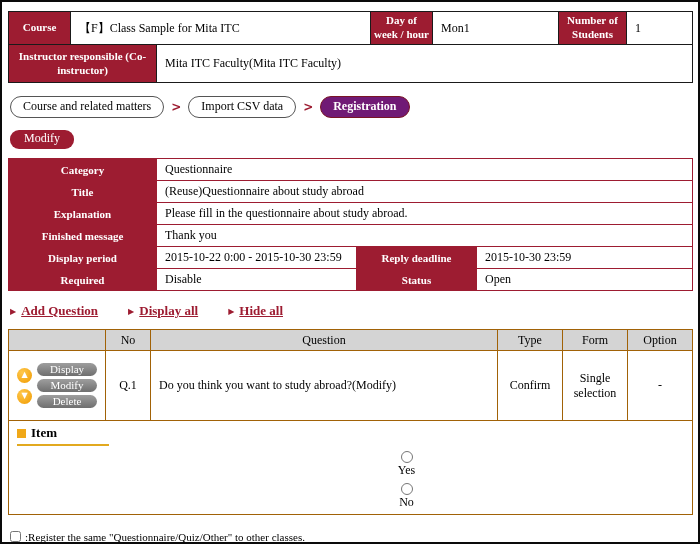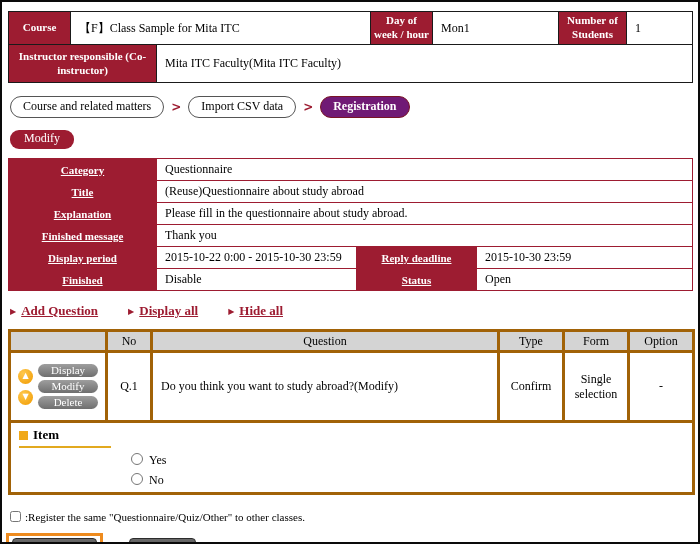--- a/index.html
+++ b/index.html
@@ -31,48 +31,48 @@
   .pill.active { background: #701a75; color: #fff; border-color: #7a1426; font-weight: bold; }
   .sep { color: #9d1c31; font-weight: bold; font-size: 12px; }
 
   
   .modify-btn { display: inline-block; margin: 12px 0 0 2px; background: #9d1c31; color: #fff; font-size: 12px; border-radius: 9px; padding: 1px 14px 3px; cursor: pointer; }
 
   
   .details-tbl { margin-top: 9px; }
   .details-tbl td { border: 1px solid #9d1c31; }
   .details-tbl tr { height: 22px; }
-  .dl { background: #9d1c31; color: #fff; font-weight: bold; text-align: center; font-size: 11px; padding: 1px 2px; text-decoration: underline; }
+  .dl { background: #9d1c31; color: #fff; font-weight: bold; text-align: center; font-size: 11px; padding: 1px 2px; }
   .dv { font-size: 12px; padding: 1px 8px; background: #fff; }
 
   
   .actions { margin: 12px 0 0 2px; display: flex; gap: 30px; align-items: center; }
   .action-link { color: #9d1c31; font-weight: bold; font-size: 13px; display: inline-flex; align-items: center; gap: 5px; cursor: pointer; }
   .action-link .lnk { text-decoration: underline; }
   .tri { font-size: 8px; }
 
   
   .q-tbl { margin-top: 10px; }
-  .q-tbl th, .q-tbl td { border: 3px solid #a16207; }
+  .q-tbl th, .q-tbl td { border: 1px solid #a16207; }
   .q-tbl th { background: #d4d4d4; font-weight: normal; font-size: 12px; height: 21px; padding: 1px 2px; }
   .qrow { height: 70px; }
   .c { text-align: center; font-size: 12px; padding: 1px 3px; }
   .ql { font-size: 12px; padding: 2px 8px; text-align: left; }
   .ctl { display: flex; align-items: center; justify-content: center; gap: 5px; }
   .arrows { display: flex; flex-direction: column; gap: 6px; }
   .arrow-btn { width: 15px; height: 15px; border-radius: 50%; background: radial-gradient(circle at 35% 30%, #ffc84d, #f09a00); color: #fff; display: flex; align-items: center; justify-content: center; cursor: pointer; }
   .arrow-btn span { font-size: 8px; line-height: 1; }
   .gray-btns { display: flex; flex-direction: column; gap: 3px; }
   .gray-btn { width: 60px; background: linear-gradient(#9e9e9e, #6f6f6f); color: #fff; border-radius: 8px; font-size: 11px; text-align: center; padding: 0 0 1px; cursor: pointer; }
 
   
   .item-cell { height: 62px; vertical-align: top; padding: 4px 8px; }
   .item-head { display: flex; align-items: center; gap: 5px; width: 92px; border-bottom: 2px solid #e2a91f; padding-bottom: 3px; font-weight: bold; font-size: 13px; }
   .item-square { width: 9px; height: 9px; background: #f0a818; display: inline-block; }
-  .radio-row { margin: 5px 0 0 112px; display: flex; align-items: flex-start; gap: 6px; font-size: 12px; }
+  .radio-row { margin: 5px 0 0 112px; display: flex; align-items: center; font-size: 12px; flex-direction: column; }
   input[type="radio"] { width: 12px; height: 12px; margin: 0; }
 
   
   .register-note { margin: 16px 0 0 2px; font-size: 11px; display: flex; gap: 3px; }
   input[type="checkbox"] { width: 11px; height: 11px; margin: 0 1px 0 0; }
 
   
   .bottom { margin-top: 10px; display: flex; align-items: center; gap: 26px; }
   .confirm-wrap { border: 3px solid #ee8b1e; padding: 2px 3px; margin-left: -2px; }
   .btn-dark { background: linear-gradient(#6a6a6a, #3e3e3e); color: #fff; border: 1px solid #2c2c2c; border-radius: 4px; padding: 3px 16px 4px 10px; font-size: 12px; font-weight: bold; display: inline-flex; align-items: center; gap: 7px; cursor: pointer; }
@@ -149,21 +149,21 @@
     <td class="dl">Finished message</td>
     <td class="dv" colspan="3">Thank you</td>
   </tr>
   <tr>
     <td class="dl">Display period</td>
     <td class="dv">2015-10-22 0:00 - 2015-10-30 23:59</td>
     <td class="dl">Reply deadline</td>
     <td class="dv">2015-10-30 23:59</td>
   </tr>
   <tr>
-    <td class="dl">Finished</td>
+    <td class="dl">Required</td>
     <td class="dv">Disable</td>
     <td class="dl">Status</td>
     <td class="dv">Open</td>
   </tr>
 </tbody>
   </table>
 
 <div class="actions">
   <span class="action-link">
     <span class="tri glyph">▶</span>

